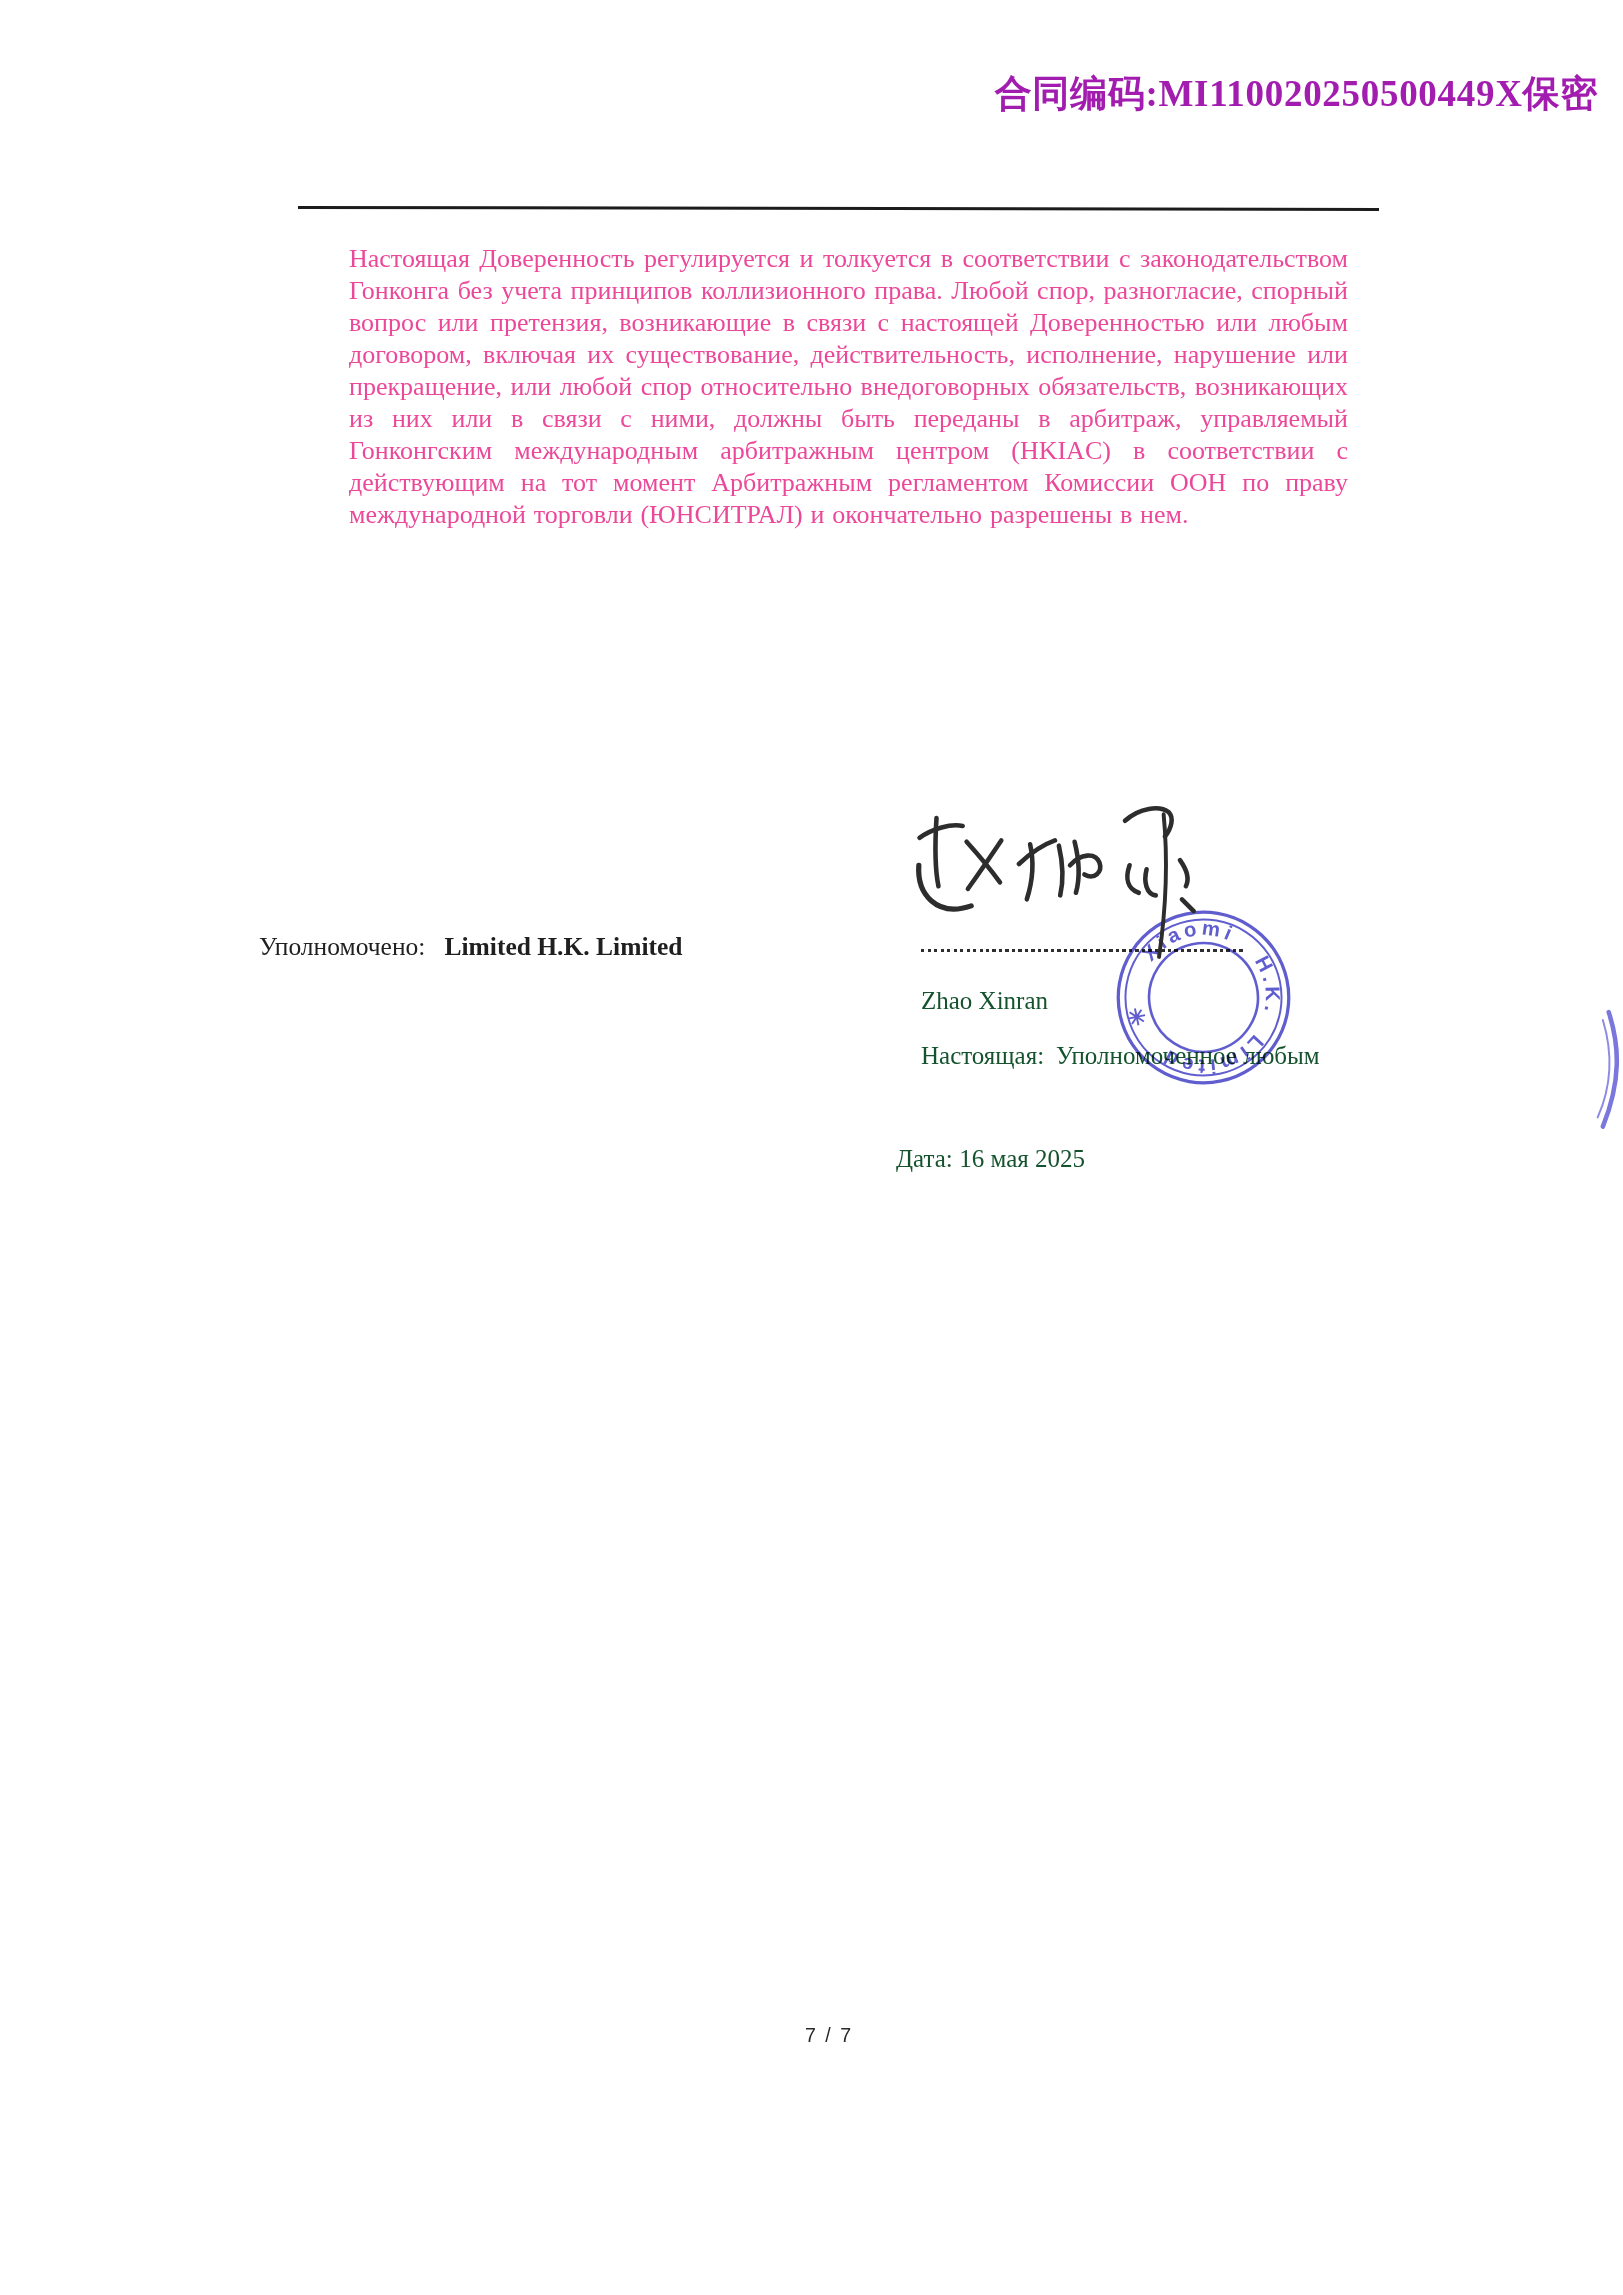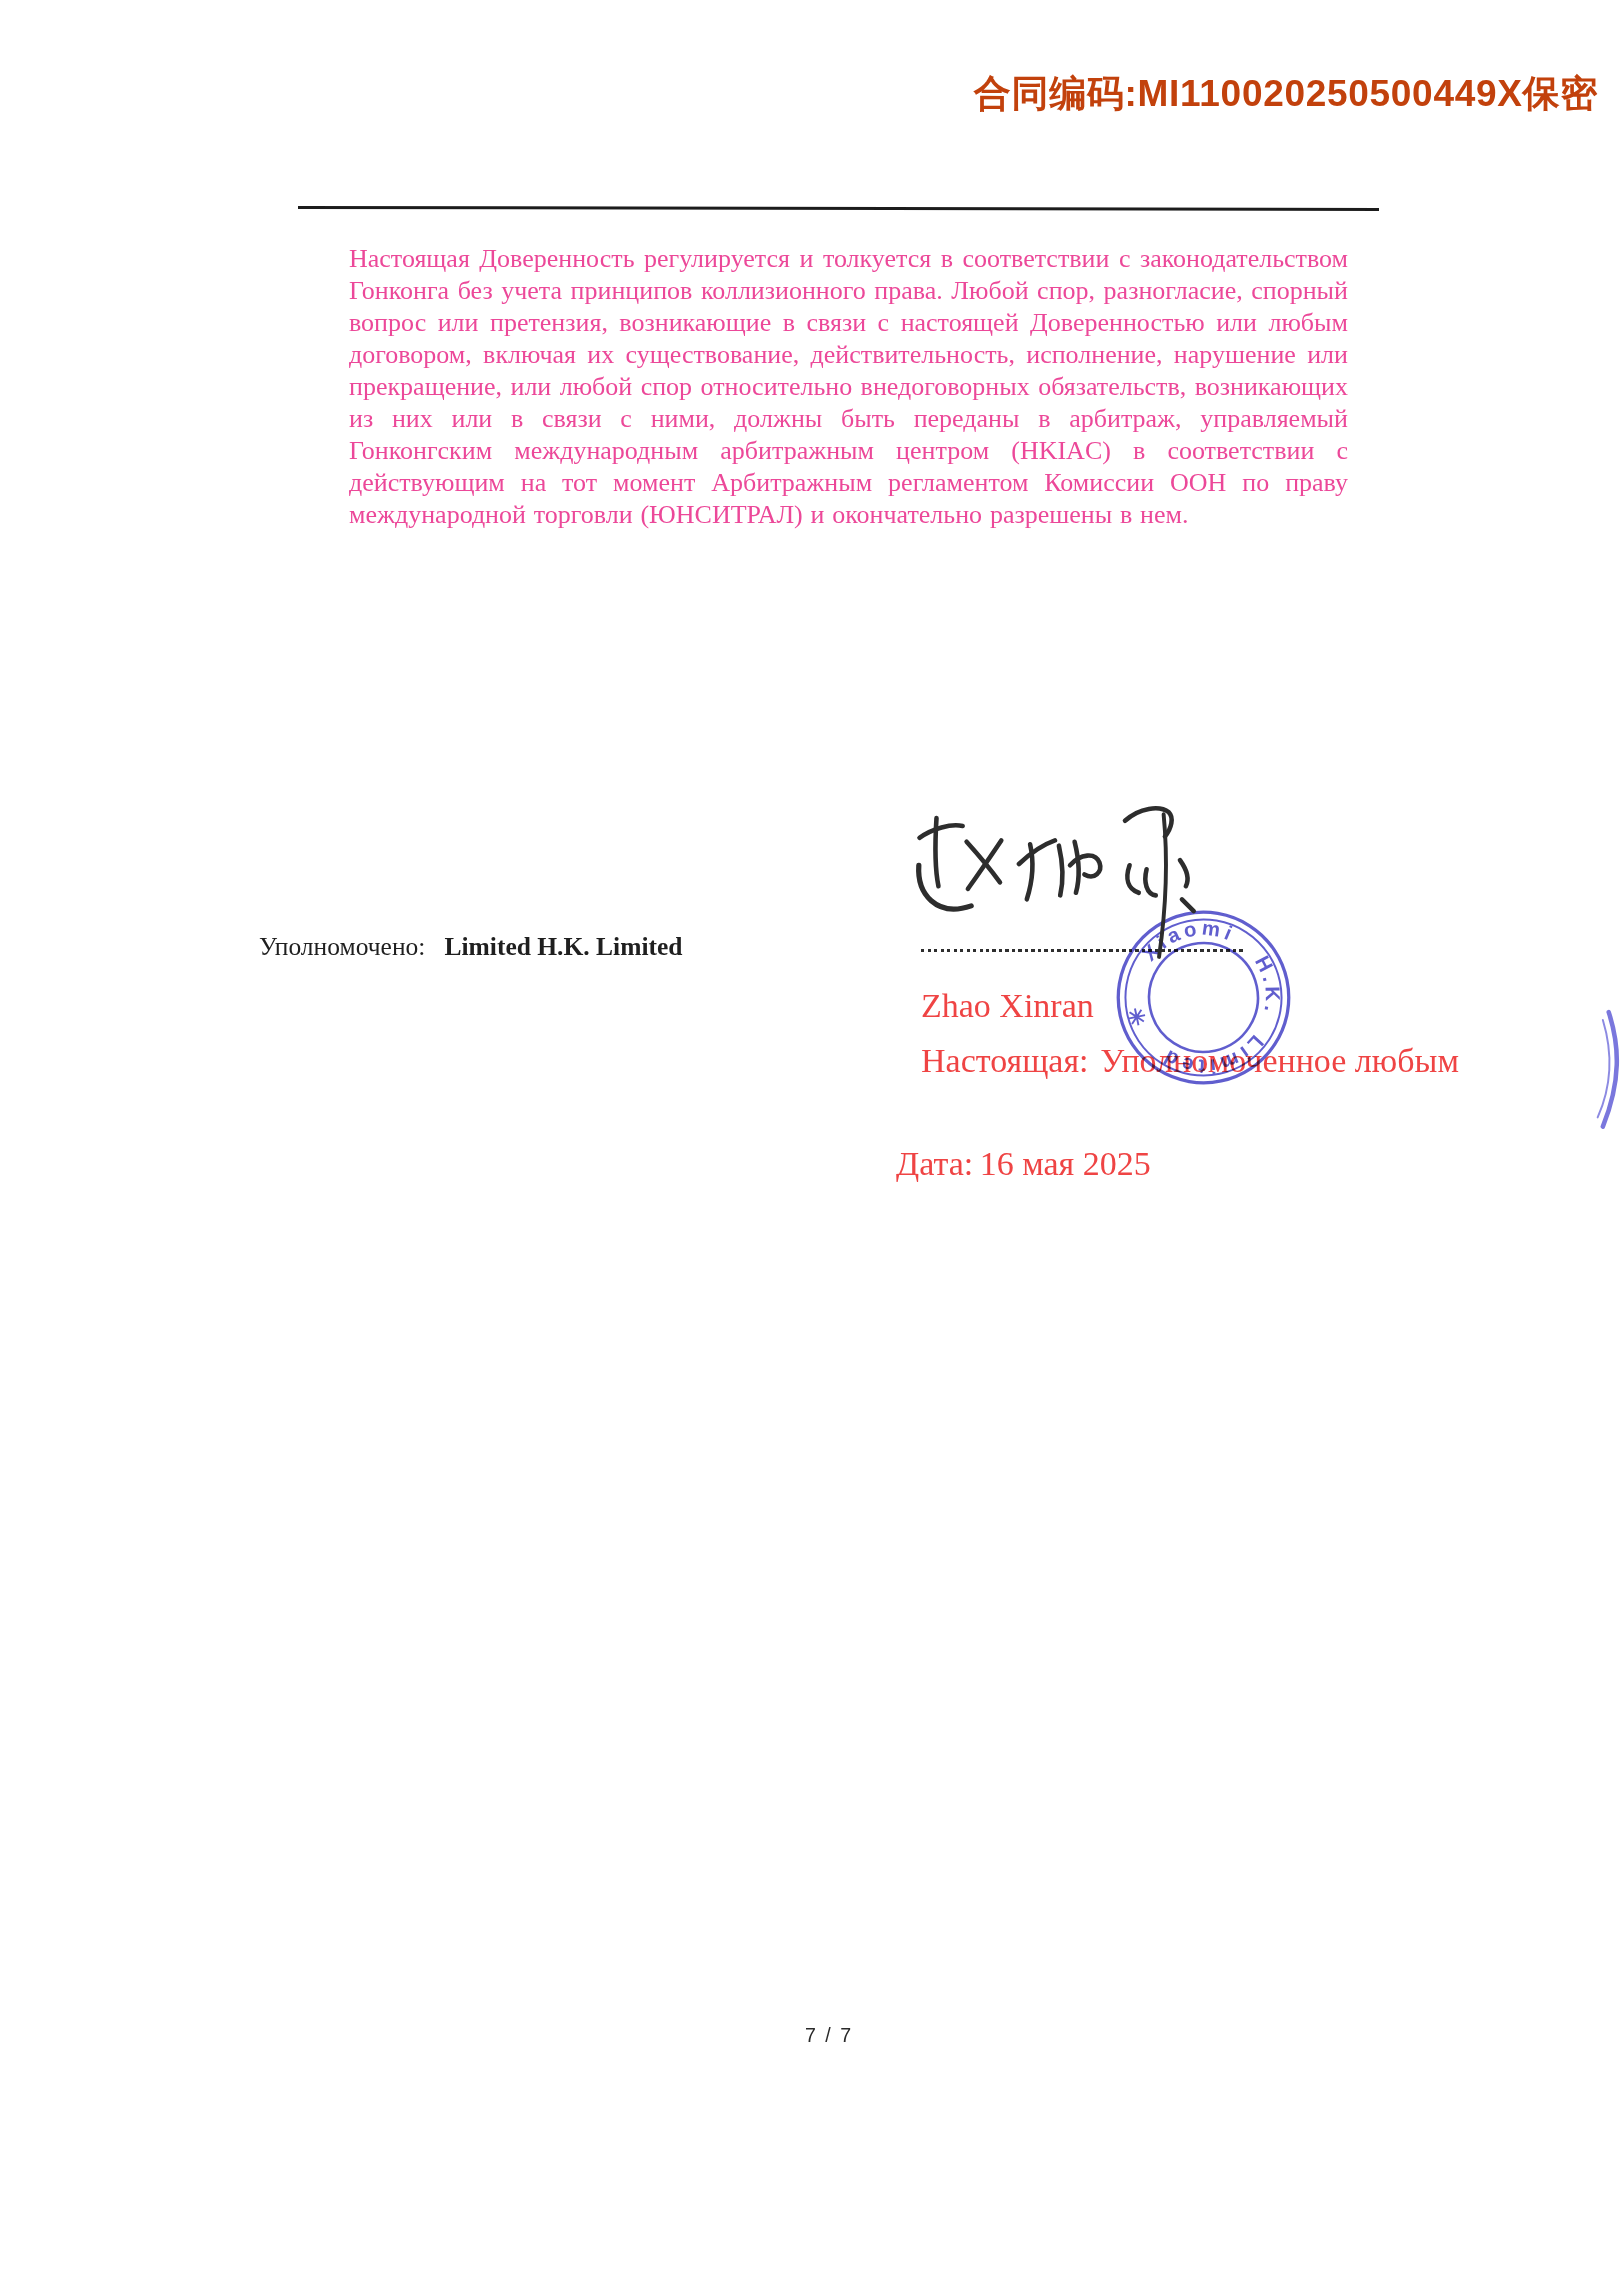--- a/index.html
+++ b/index.html
@@ -9,25 +9,25 @@
     background:#ffffff;
     overflow:hidden;
     font-family:"Liberation Serif", serif;
     color:#1f1f1f;
   }
   .abs{position:absolute;}
 
   
   #contract-code{
     top:69px; right:25px;
-    font-family:Liberation Sans, sans-serif;
+    font-family:Liberation Serif, serif;
     font-weight:700;
     font-size:37px;
     letter-spacing:0.7px;
-    color:#c2410c;
+    color:#a21caf;
     white-space:nowrap;
   }
 
   
   #rule{
     left:298px; top:206px; width:1081px; height:2.6px;
     background:#1c1c1c;
     transform:rotate(0.10deg);
     transform-origin:left center;
   }
@@ -49,21 +49,21 @@
   }
   #authorized-line .company{font-weight:700;}
 
   
   #sign-dots{
     left:921px; top:949px; width:322px; height:3.3px;
     background:repeating-linear-gradient(to right,#2e2e2e 0 3.3px,transparent 3.3px 6.5px);
     z-index:1;
   }
 
-  .sig-text{font-size:34px;white-space:nowrap;color:#ef4444;}
+  .sig-text{font-size:25px;white-space:nowrap;color:#14532d;}
   #signer-name{left:921px; top:987px;}
   #position-line{left:921px; top:1042px; z-index:2;}
   #position-line .value{margin-left:11.8px;}
   #date-line{left:896px; top:1145px;}
   #date-line .value{margin-left:6.5px;}
 
   
   #signature{
     left:909px; top:801px; z-index:6;
   }

